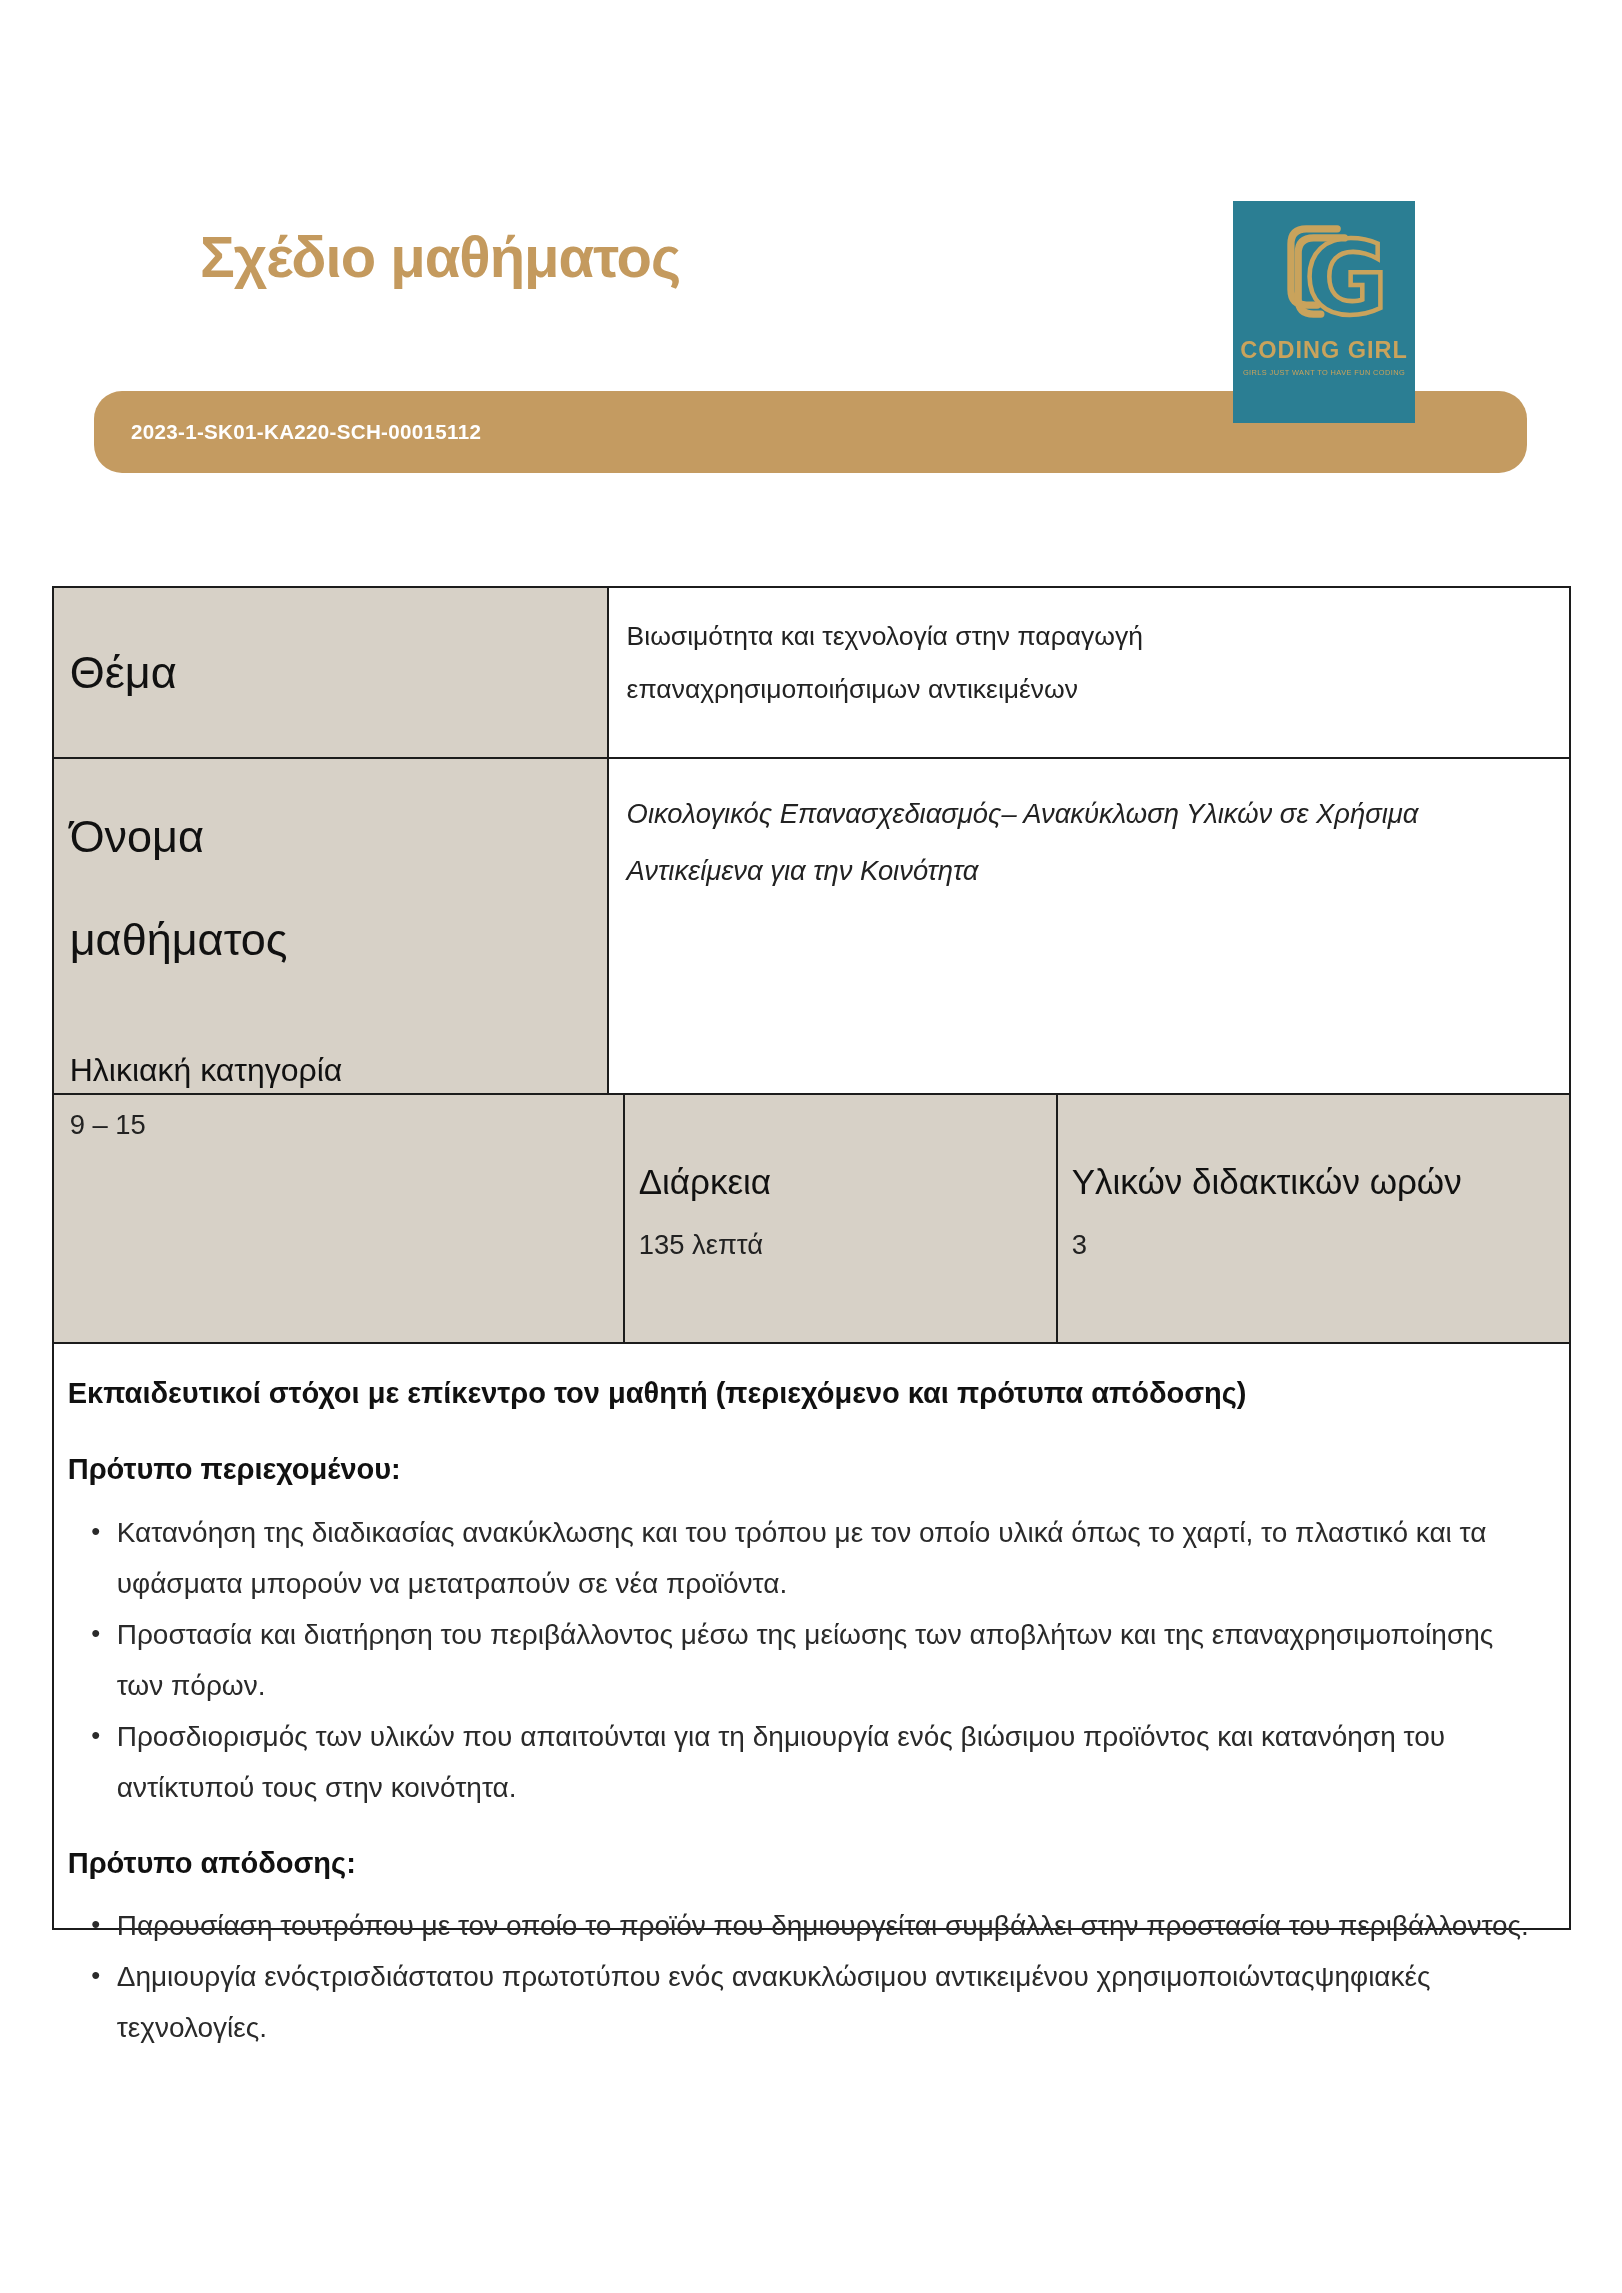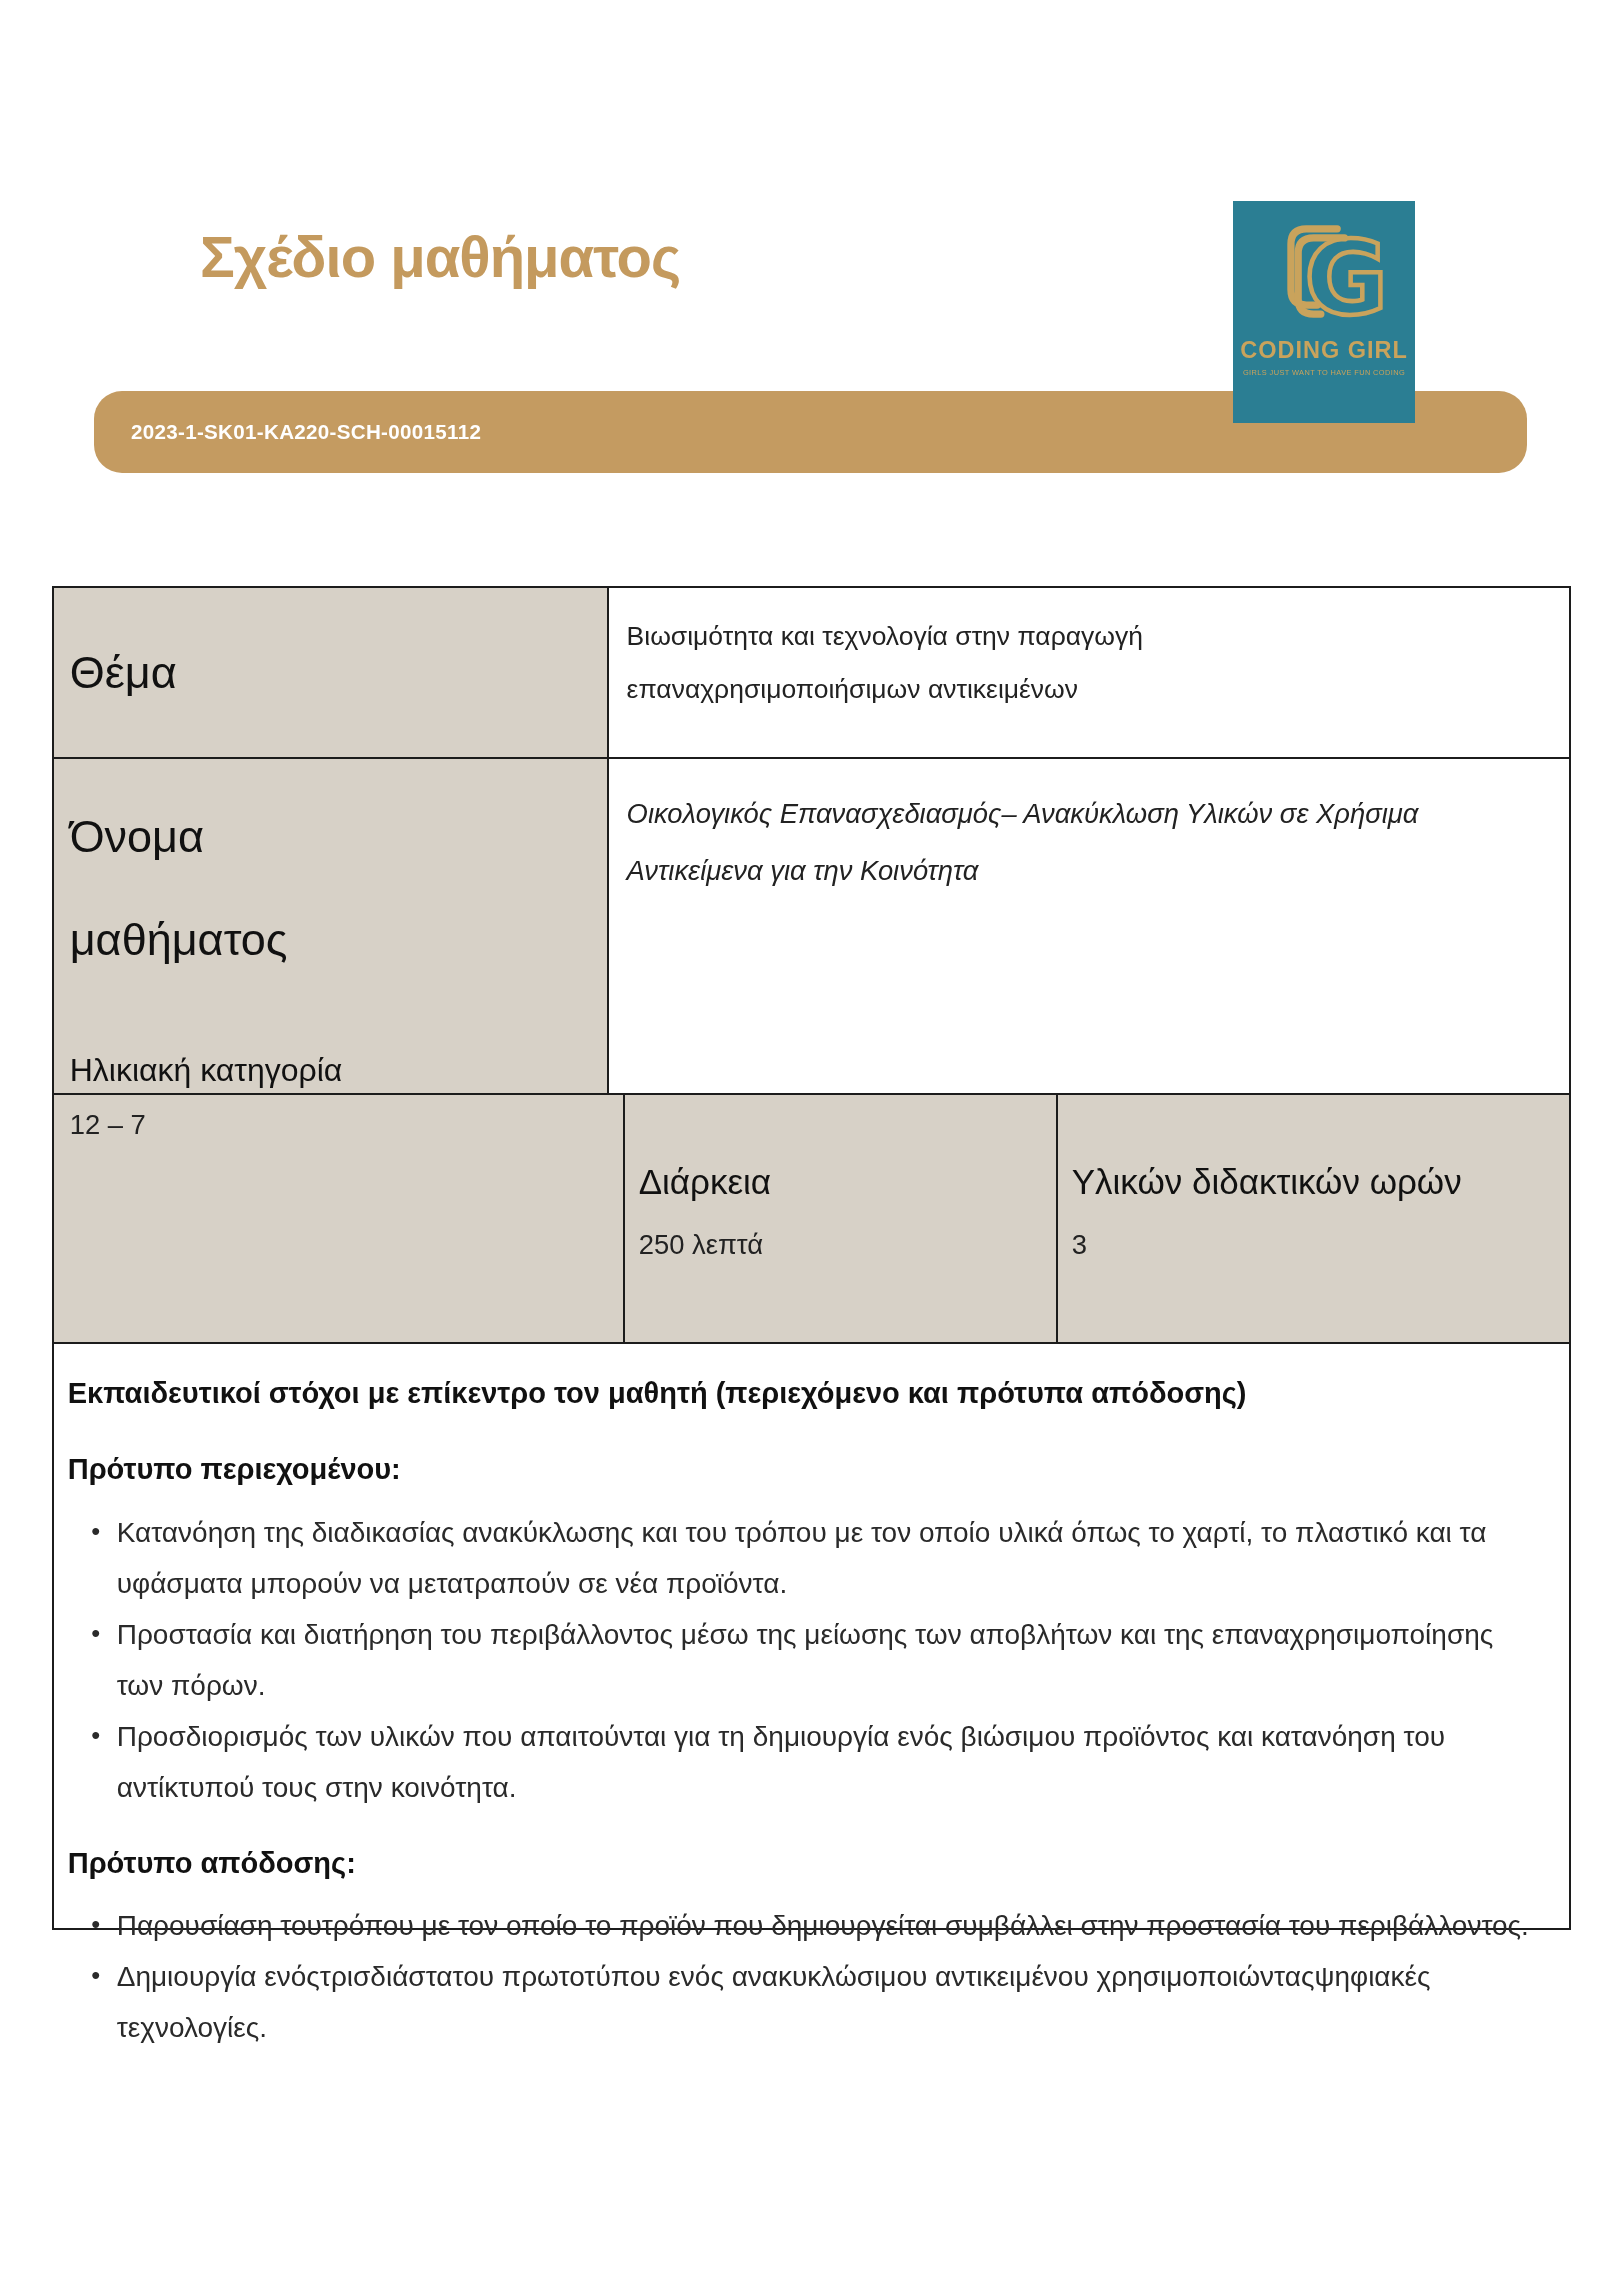--- a/index.html
+++ b/index.html
@@ -103,25 +103,25 @@
       <div class="big-label course-big">Όνομα μαθήματος</div>
       <div class="age-label">Ηλικιακή κατηγορία</div>
     </div>
     <div class="tcell cell-course-value">
       <div class="wrapbox">Οικολογικός Επανασχεδιασμός– Ανακύκλωση Υλικών σε Χρήσιμα Αντικείμενα για την Κοινότητα</div>
     </div>
   </div>
 
   <div class="trow row-3">
     <div class="tcell beige cell-age-value">
-      <span>12 – 7</span>
+      <span>9 – 15</span>
     </div>
     <div class="tcell beige cell-duration">
       <div class="mid-label">Διάρκεια</div>
-      <div class="mid-value">250 λεπτά</div>
+      <div class="mid-value">135 λεπτά</div>
     </div>
     <div class="tcell beige cell-hours">
       <div class="mid-label">Υλικών διδακτικών ωρών</div>
       <div class="mid-value">3</div>
     </div>
   </div>
 
   <div class="trow row-4">
     <div class="tcell objectives">
       <div class="obj-heading">Εκπαιδευτικοί στόχοι με επίκεντρο τον μαθητή (περιεχόμενο και πρότυπα απόδοσης)</div>

